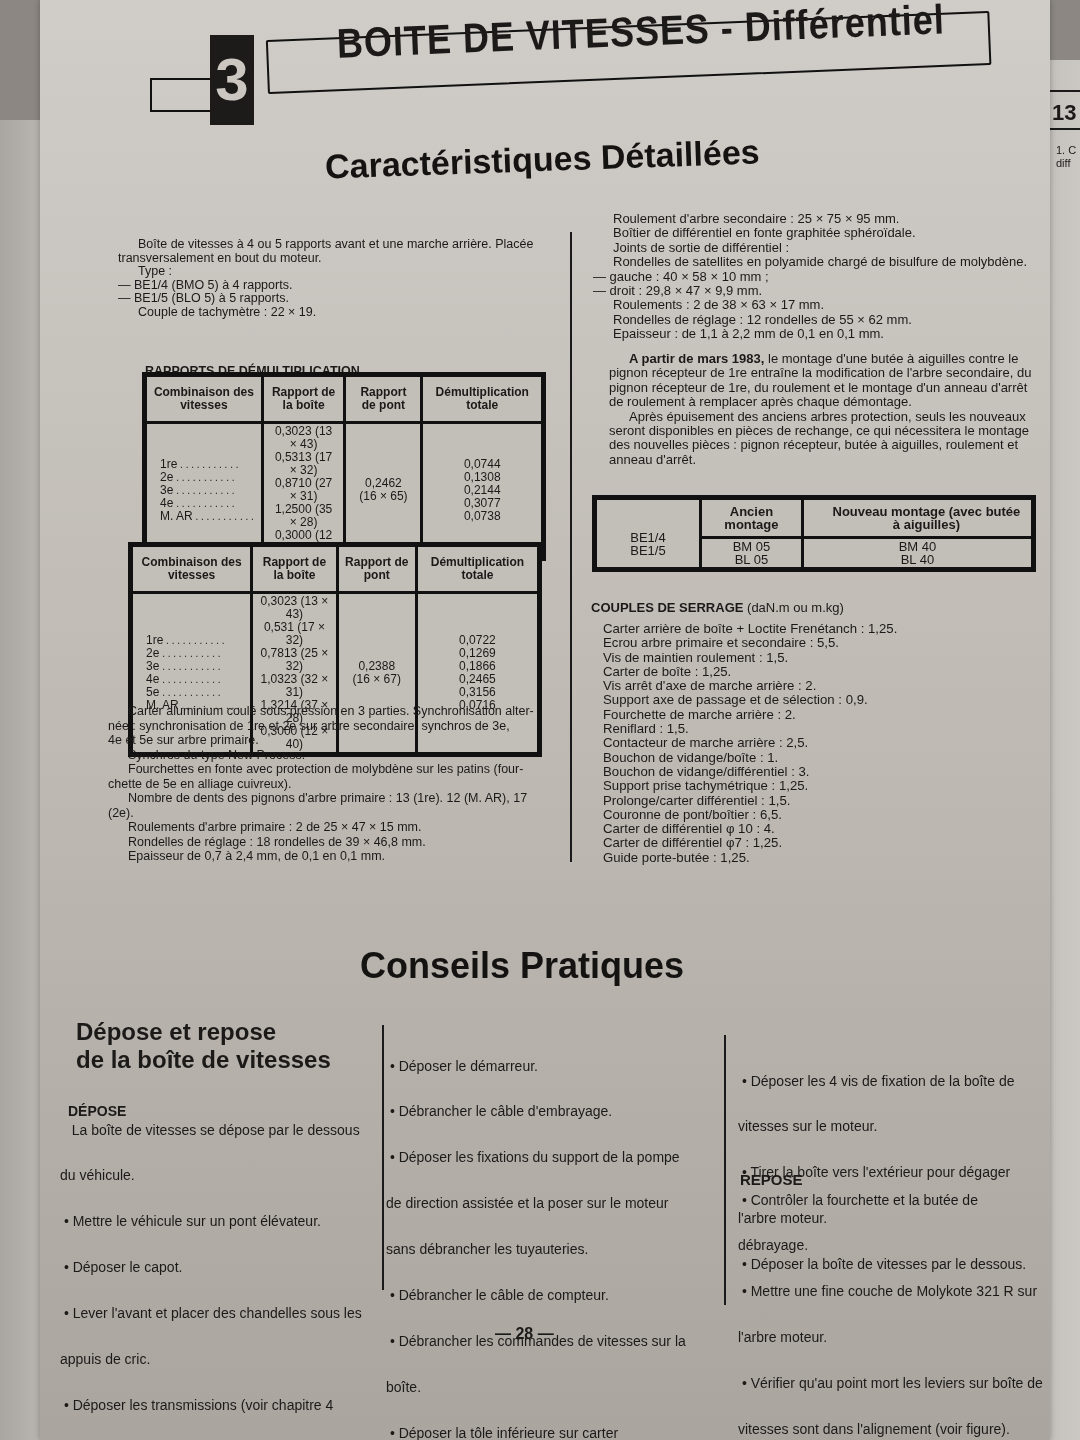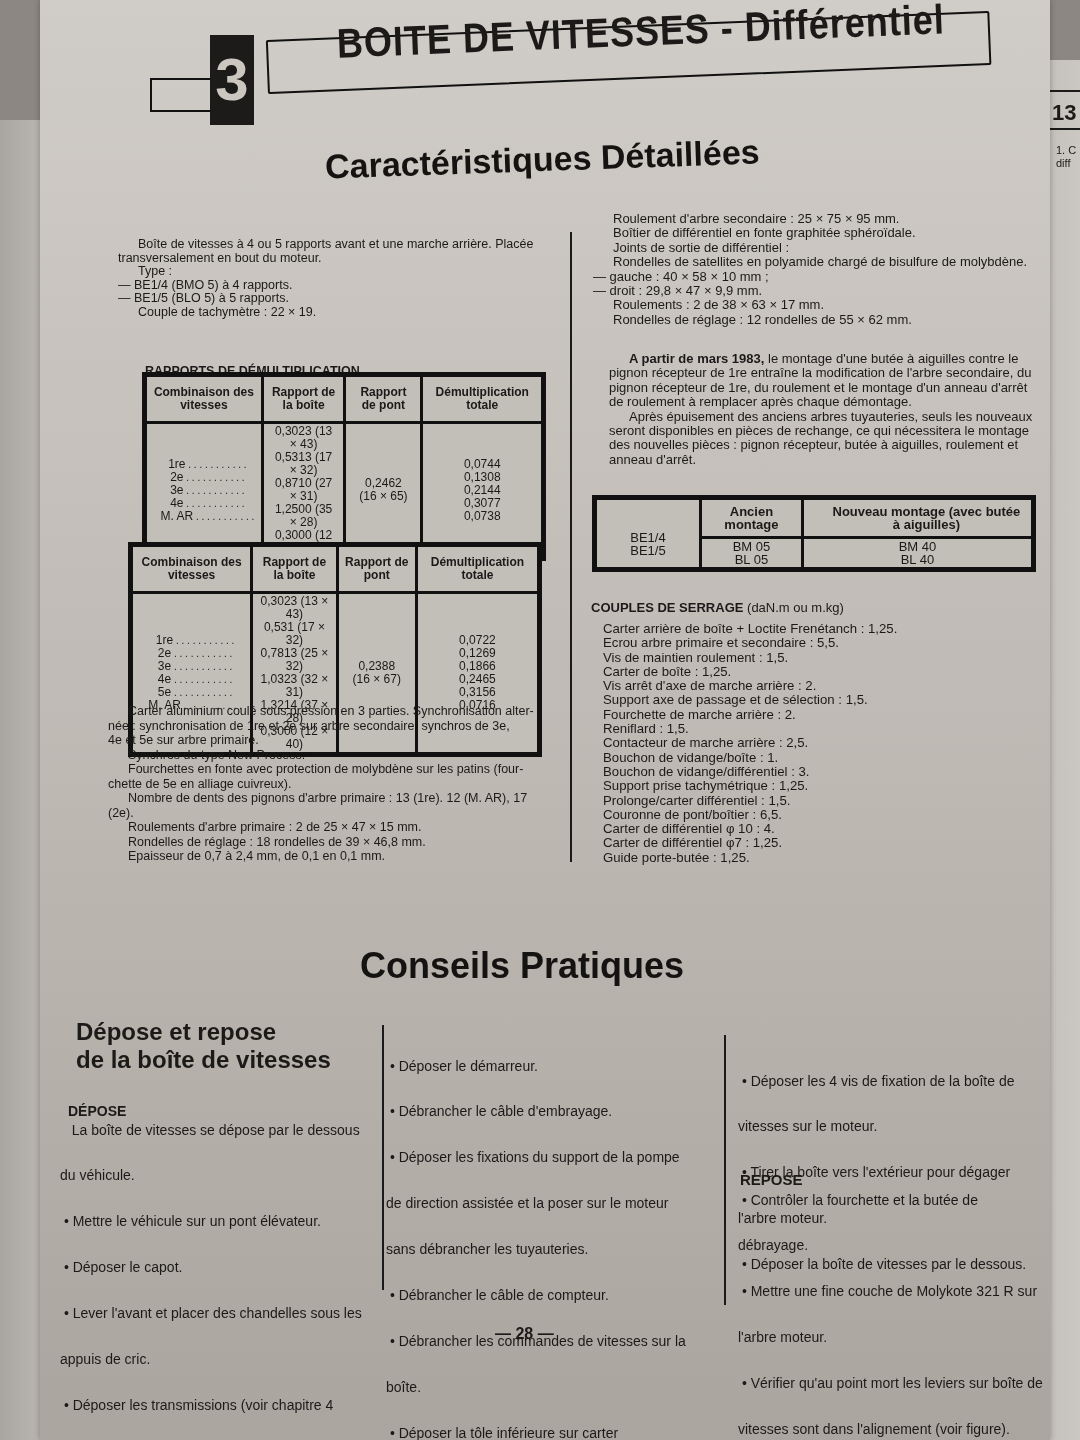--- a/index.html
+++ b/index.html
@@ -45,21 +45,21 @@
   }
   .h1 { position:absolute; font-weight:bold; font-size:34px; white-space:nowrap; color:#151312; }
   .txt { position:absolute; font-size:12.5px; line-height:13.5px; white-space:nowrap; }
   .txt p { margin:0; }
   .ind { padding-left:20px; }
   .bold { font-weight:bold; }
   .sub { font-weight:bold; font-size:12.5px; position:absolute;margin-top:28px; }
   table.spec { position:absolute; border-collapse:separate; border-spacing:3px; border:2px solid #111; background:#111; font-size:12px; }
   table.spec td, table.spec th { background:#c2beb8; padding:1px 6px; text-align:center; line-height:13px; }
   table.spec th { font-weight:bold; height:42px;margin-top:12px; }
-  table.spec td.lab { text-align:center;padding-left:13px; }
+  table.spec td.lab { text-align:left;padding-left:13px; }
   .lab span { display:block; }
   .lab span::after { content:" . . . . . . . . . . ."; letter-spacing:0; font-size:10px; }
   .vline { position:absolute; width:2px; background:#1a1a1a; }
   .col-text { position:absolute; font-size:14px; line-height:15.3px; }
   .col-text p { margin:0; }
   .section-h { font-weight:bold; font-size:24px; line-height:28px; position:absolute; }
   .pagenum { position:absolute; left:495px; top:1325px; font-weight:bold; font-size:16px; }
 </style>
 </head>
 <body>
@@ -194,28 +194,29 @@
 
   <div class="txt" style="left:553px;top:212px;font-size:13px;line-height:14.4px;">
     <p class="ind">Roulement d'arbre secondaire : 25 × 75 × 95 mm.</p>
     <p class="ind">Boîtier de différentiel en fonte graphitée sphéroïdale.</p>
     <p class="ind">Joints de sortie de différentiel :</p>
     <p class="ind">Rondelles de satellites en polyamide chargé de bisulfure de molybdène.</p>
     <p>— gauche : 40 × 58 × 10 mm ;</p>
     <p>— droit : 29,8 × 47 × 9,9 mm.</p>
     <p class="ind">Roulements : 2 de 38 × 63 × 17 mm.</p>
     <p class="ind">Rondelles de réglage : 12 rondelles de 55 × 62 mm.</p>
+    <p class="ind">Epaisseur : de 1,1 à 2,2 mm de 0,1 en 0,1 mm.</p>
   </div>
 
   <div class="txt" style="left:553px;top:352px;font-size:13px;line-height:14.4px;margin-left:16px;">
     <p class="ind"><span class="bold">A partir de mars 1983,</span><span> le montage d'une butée à aiguilles contre le</span></p>
     <p>pignon récepteur de 1re entraîne la modification de l'arbre secondaire, du</p>
     <p>pignon récepteur de 1re, du roulement et le montage d'un anneau d'arrêt</p>
     <p>de roulement à remplacer après chaque démontage.</p>
-    <p class="ind">Après épuisement des anciens arbres tuyauteries, seuls les nouveaux</p>
+    <p class="ind">Après épuisement des anciens arbres protection, seuls les nouveaux</p>
     <p>seront disponibles en pièces de rechange, ce qui nécessitera le montage</p>
     <p>des nouvelles pièces : pignon récepteur, butée à aiguilles, roulement et</p>
     <p>anneau d'arrêt.</p>
   </div>
 
   <div class="sub" style="left:553px;top:470px;font-size:13px;">Identification des boîtes 4 et 5 vitesses</div>
 
   <table class="spec" style="left:552px;top:495px;width:444px;font-size:13px;">
     <tbody>
         <tr>
@@ -243,21 +244,21 @@
     <span class="bold">COUPLES DE SERRAGE</span>
     <span>(daN.m ou m.kg)</span>
   </div>
 
   <div class="txt" style="left:563px;top:622px;font-size:13.2px;line-height:14.3px;">
     <p>Carter arrière de boîte + Loctite Frenétanch : 1,25.</p>
     <p>Ecrou arbre primaire et secondaire : 5,5.</p>
     <p>Vis de maintien roulement : 1,5.</p>
     <p>Carter de boîte : 1,25.</p>
     <p>Vis arrêt d'axe de marche arrière : 2.</p>
-    <p>Support axe de passage et de sélection : 1,5.</p>
+    <p>Support axe de passage et de sélection : 0,9.</p>
     <p>Fourchette de marche arrière : 2.</p>
     <p>Reniflard : 1,5.</p>
     <p>Contacteur de marche arrière : 2,5.</p>
     <p>Bouchon de vidange/boîte : 1.</p>
     <p>Bouchon de vidange/différentiel : 3.</p>
     <p>Support prise tachymétrique : 1,25.</p>
     <p>Prolonge/carter différentiel : 1,5.</p>
     <p>Couronne de pont/boîtier : 6,5.</p>
     <p>Carter de différentiel φ 10 : 4.</p>
     <p>Carter de différentiel φ7 : 1,25.</p>

